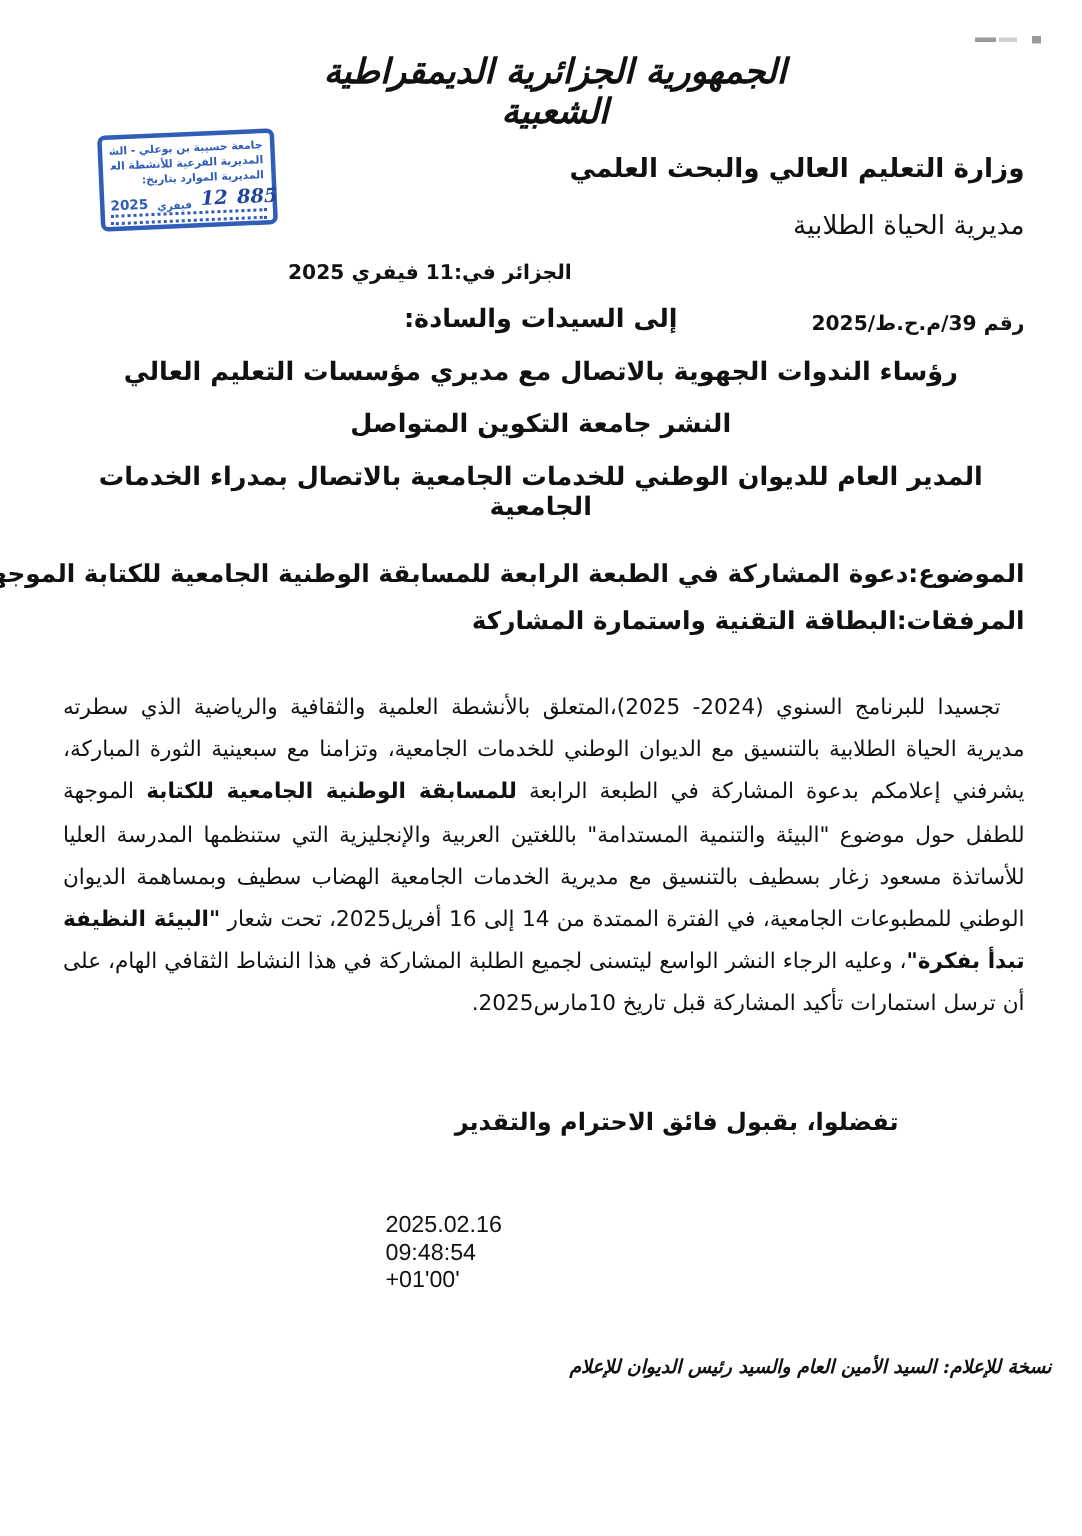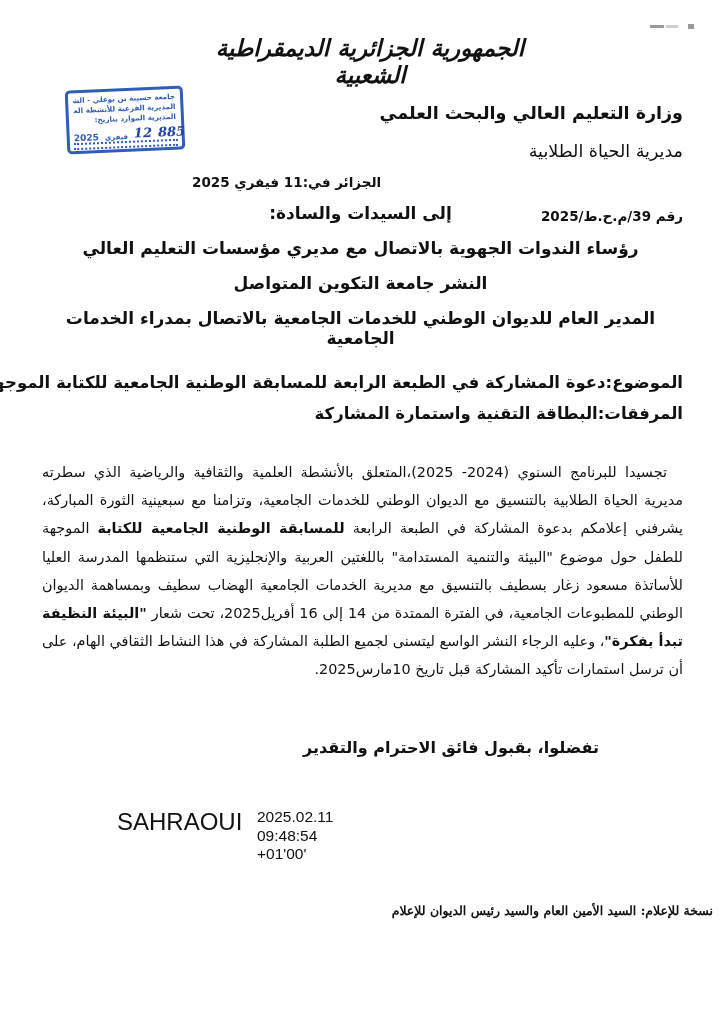--- a/index.html
+++ b/index.html
@@ -33,21 +33,21 @@
     .attach { right: 38px; top: 404px; font-weight: bold; font-size: 16.5px; white-space: nowrap; }
 
     .body-text { left: 42px; width: 641px; top: 458px; font-size: 14.4px; line-height: 28.2px; text-align: justify; text-align-last: right; text-indent: 16px; }
     .body-text b { font-weight: bold; }
 
     .closing { right: 122px; top: 738px; font-weight: bold; font-size: 16px; }
 
     .sig-name { left: 117px; top: 808px; font-family: "Liberation Sans", sans-serif; font-size: 24px; line-height: 28px; color: #111; }
     .sig-stamp { left: 257px; top: 808px; font-family: "Liberation Sans", sans-serif; font-size: 15.5px; line-height: 18.5px; color: #111; }
 
-    .copy { right: 8px; top: 903px; font-family: "DejaVu Serif", serif; font-weight: bold; font-size: 12.5px; }
+    .copy { right: 20px; top: 903px; font-family: "DejaVu Serif", serif; font-style: italic; font-weight: bold; font-size: 12.5px; }
   </style>
 </head>
 <body>
 
 <div class="abs scan-mark">
   <span style="left:0;width:14px;top:3px;"></span>
   <span style="left:16px;width:12px;top:3px;background:#cfcfcf;"></span>
   <span style="left:38px;width:6px;top:2px;height:5px;"></span>
 </div>
 
@@ -81,21 +81,20 @@
 </div>
 <div class="abs attach ar">
   <span>المرفقات:</span><span>البطاقة التقنية واستمارة المشاركة</span>
 </div>
 
 <div class="abs body-text" dir="rtl"><span>تجسيدا للبرنامج السنوي (2024- 2025)،المتعلق بالأنشطة العلمية والثقافية والرياضية الذي سطرته مديرية الحياة الطلابية بالتنسيق مع الديوان الوطني للخدمات الجامعية، وتزامنا مع سبعينية الثورة المباركة، يشرفني إعلامكم بدعوة المشاركة في الطبعة الرابعة </span><b>للمسابقة الوطنية الجامعية للكتابة</b><span> الموجهة للطفل حول موضوع "البيئة والتنمية المستدامة" باللغتين العربية والإنجليزية التي ستنظمها المدرسة العليا للأساتذة مسعود زغار بسطيف بالتنسيق مع مديرية الخدمات الجامعية الهضاب سطيف وبمساهمة الديوان الوطني للمطبوعات الجامعية، في الفترة الممتدة من 14 إلى 16 أفريل2025، تحت شعار </span><b>"البيئة النظيفة تبدأ بفكرة"</b><span>، وعليه الرجاء النشر الواسع ليتسنى لجميع الطلبة المشاركة في هذا النشاط الثقافي الهام، على أن ترسل استمارات تأكيد المشاركة قبل تاريخ 10مارس2025.</span></div>
 
 <div class="abs closing ar">تفضلوا، بقبول فائق الاحترام والتقدير</div>
 
 <div class="abs sig-name">
-  <div>SAHRAOUI</div>
 </div>
 <div class="abs sig-stamp">
-  <div>2025.02.11</div>
+  <div>2025.02.16</div>
   <div>09:48:54</div>
   <div>+01'00'</div>
 </div>
 
 <div class="abs copy ar">نسخة للإعلام: السيد الأمين العام والسيد رئيس الديوان للإعلام</div>
 
 </body></html>

